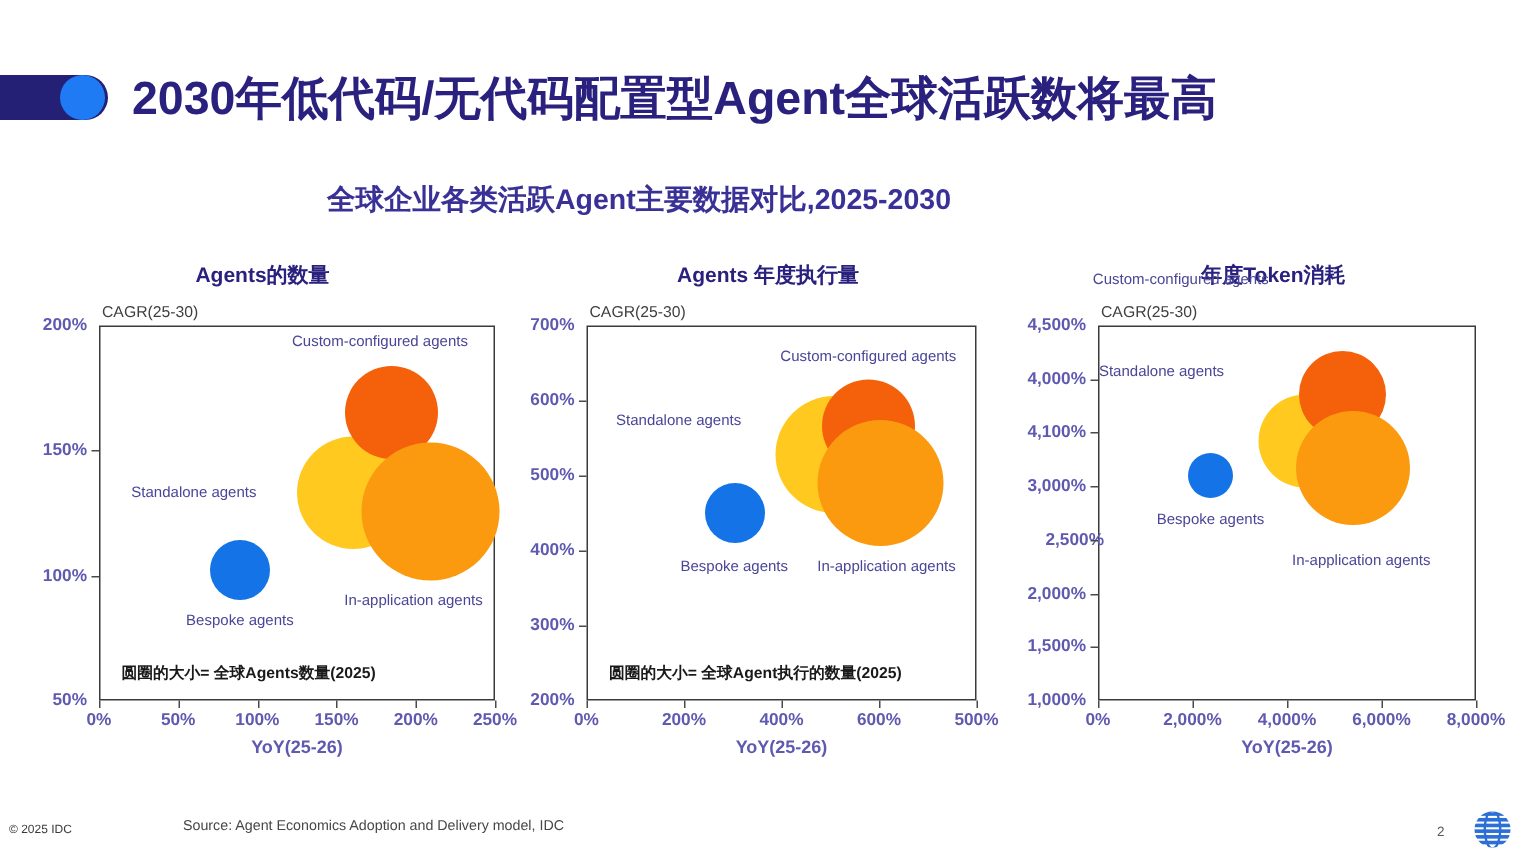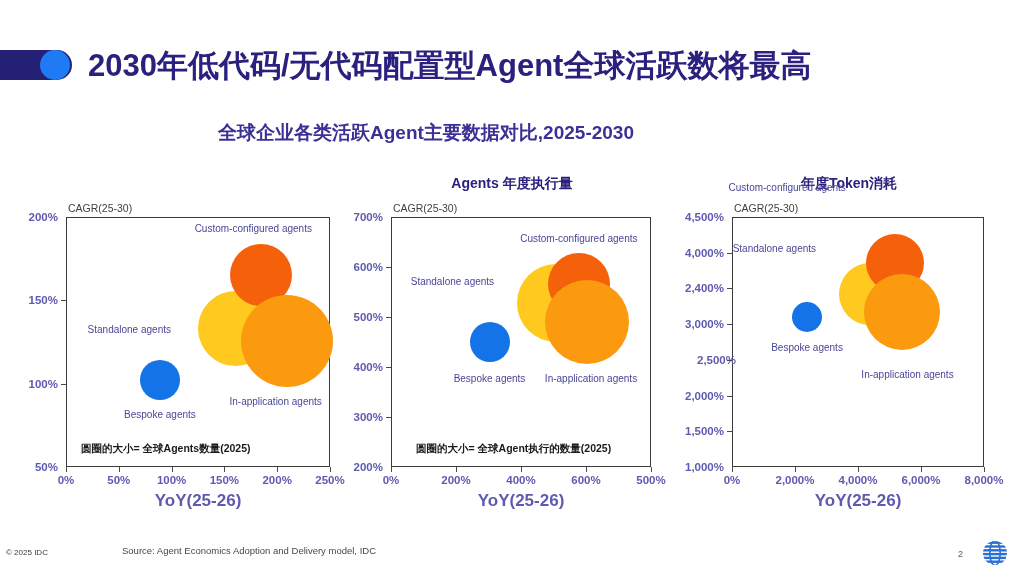--- a/index.html
+++ b/index.html
@@ -147,21 +147,21 @@
     transform: translateX(-50%);
   }
   .xtick-mark {
     position: absolute;
     width: 1px;
     height: 5px;
     background: #4a4a4a;
   }
   .xaxis-title {
     position: absolute;
-    font-size: 17px;
+    font-size: 12px;
     font-weight: bold;
     color: #5F5AB0;
     text-align: center;
     white-space: nowrap;
   }
 
   
   #footer-copyright {
     position: absolute;
     left: 6px;
@@ -206,20 +206,21 @@
 
 <div id="title-row">
   <div id="title-marker"></div>
   <div id="title-marker-dot"></div>
   <div id="page-title">2030年低代码/无代码配置型Agent全球活跃数将最高</div>
 </div>
 
 <div id="page-subtitle">全球企业各类活跃Agent主要数据对比,2025-2030</div>
 
 <div class="chart-panel" id="chart-1">
+    <div class="chart-title">Agents的数量</div>
     <div class="cagr-label" style="left: 60px; top: 27px;">CAGR(25-30)</div>
     <div class="plot-area" style="left: 58px; top: 42px; width: 264px; height: 250px;">
       <div class="bubble" style="left: 72.928px; top: 141.667px; width: 40px; height: 40px; background: rgb(20, 115, 230);"></div>
       <div class="bubble-label" style="top: 195.667px; transform: translate(-50%, -50%); left: 92.928px;">Bespoke agents</div>
       <div class="bubble" style="left: 131.46px; top: 72.5px; width: 75px; height: 75px; background: rgb(255, 201, 31);"></div>
       <div class="bubble-label" style="top: 111px; transform: translateY(-50%); right: 158.04px;">Standalone agents</div>
       <div class="bubble" style="left: 163.304px; top: 25.6667px; width: 62px; height: 62px; background: rgb(244, 97, 10);"></div>
       <div class="bubble-label" style="top: 9.66667px; transform: translate(-50%, -50%); left: 186.304px;">Custom-configured agents</div>
       <div class="bubble" style="left: 173.648px; top: 77.3333px; width: 92px; height: 92px; background: rgb(251, 154, 14);"></div>
       <div class="bubble-label" style="top: 183.333px; transform: translate(-50%, -50%); left: 208.648px;">In-application agents</div>
@@ -250,21 +251,21 @@
     <div class="cagr-label" style="left: 48px; top: 27px;">CAGR(25-30)</div>
     <div class="plot-area" style="left: 46px; top: 42px; width: 260px; height: 250px;">
       <div class="bubble" style="left: 77.5px; top: 104px; width: 40px; height: 40px; background: rgb(20, 115, 230);"></div>
       <div class="bubble-label" style="top: 160px; transform: translate(-50%, -50%); left: 97.5px;">Bespoke agents</div>
       <div class="bubble" style="left: 125.125px; top: 46px; width: 78px; height: 78px; background: rgb(255, 201, 31);"></div>
       <div class="bubble-label" style="top: 63px; transform: translateY(-50%); right: 155.875px;">Standalone agents</div>
       <div class="bubble" style="left: 155.875px; top: 35px; width: 62px; height: 62px; background: rgb(244, 97, 10);"></div>
       <div class="bubble-label" style="top: 20px; transform: translate(-50%, -50%); left: 186.875px;">Custom-configured agents</div>
       <div class="bubble" style="left: 153px; top: 61.5px; width: 84px; height: 84px; background: rgb(251, 154, 14);"></div>
       <div class="bubble-label" style="top: 159.5px; transform: translate(-50%, -50%); left: 199px;">In-application agents</div>
-      <div class="note-box" style="left: 24px; bottom: 10px;">圆圈的大小= 全球Agent执行的数量(2025)</div>
+      <div class="note-box" style="left: 14px; bottom: 10px;">圆圈的大小= 全球Agent执行的数量(2025)</div>
     </div>
     <div class="ytick" style="left: 0px; width: 38px; top: 42px;">700%</div>
     <div class="ytick" style="left: 0px; width: 38px; top: 92px;">600%</div>
     <div class="ytick-mark" style="left: 41px; top: 92px;"></div>
     <div class="ytick" style="left: 0px; width: 38px; top: 142px;">500%</div>
     <div class="ytick-mark" style="left: 41px; top: 142px;"></div>
     <div class="ytick" style="left: 0px; width: 38px; top: 192px;">400%</div>
     <div class="ytick-mark" style="left: 41px; top: 192px;"></div>
     <div class="ytick" style="left: 0px; width: 38px; top: 242px;">300%</div>
     <div class="ytick-mark" style="left: 41px; top: 242px;"></div>
@@ -290,21 +291,21 @@
       <div class="bubble" style="left: 106.025px; top: 44.7143px; width: 62px; height: 62px; background: rgb(255, 201, 31);"></div>
       <div class="bubble-label" style="top: 29.7143px; transform: translateY(-50%); right: 166.975px;">Standalone agents</div>
       <div class="bubble" style="left: 133.225px; top: 16px; width: 58px; height: 58px; background: rgb(244, 97, 10);"></div>
       <div class="bubble-label" style="top: -31px; transform: translate(-50%, -50%); left: 54.225px;">Custom-configured agents</div>
       <div class="bubble" style="left: 130.525px; top: 56.2857px; width: 76px; height: 76px; background: rgb(251, 154, 14);"></div>
       <div class="bubble-label" style="top: 156.286px; transform: translate(-50%, -50%); left: 174.525px;">In-application agents</div>
     </div>
     <div class="ytick" style="left: 0px; width: 42px; top: 42px;">4,500%</div>
     <div class="ytick" style="left: 0px; width: 42px; top: 77.7143px;">4,000%</div>
     <div class="ytick-mark" style="left: 45px; top: 77.7143px;"></div>
-    <div class="ytick" style="left: 0px; width: 42px; top: 113.429px;">2,400%</div>
+    <div class="ytick" style="left: 0px; width: 42px; top: 113.429px;">4,100%</div>
     <div class="ytick-mark" style="left: 45px; top: 113.429px;"></div>
     <div class="ytick" style="left: 0px; width: 42px; top: 149.143px;">3,000%</div>
     <div class="ytick-mark" style="left: 45px; top: 149.143px;"></div>
     <div class="ytick" style="left: 12px; width: 42px; top: 184.857px;">2,500%</div>
     <div class="ytick-mark" style="left: 45px; top: 184.857px;"></div>
     <div class="ytick" style="left: 0px; width: 42px; top: 220.571px;">2,000%</div>
     <div class="ytick-mark" style="left: 45px; top: 220.571px;"></div>
     <div class="ytick" style="left: 0px; width: 42px; top: 256.286px;">1,500%</div>
     <div class="ytick-mark" style="left: 45px; top: 256.286px;"></div>
     <div class="ytick" style="left: 0px; width: 42px; top: 292px;">1,000%</div>

